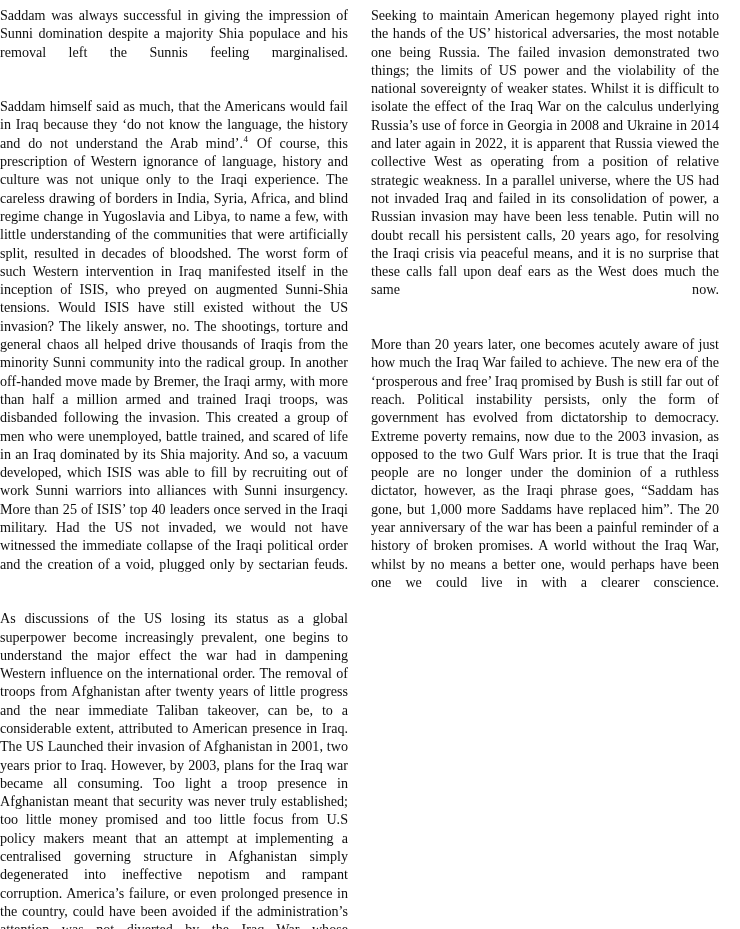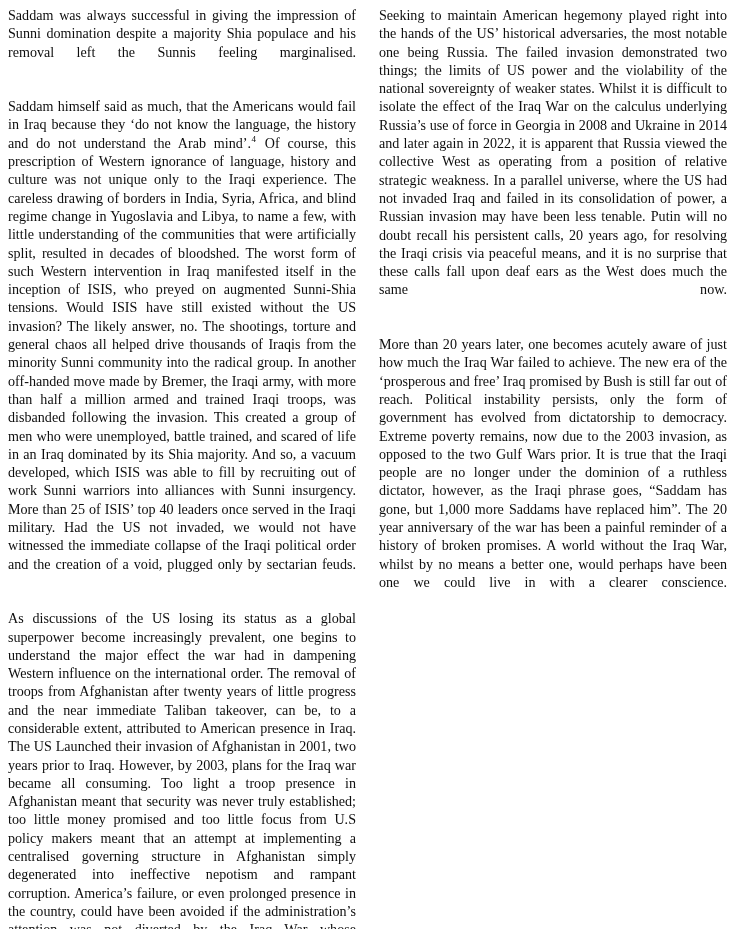--- a/index.html
+++ b/index.html
@@ -12,21 +12,21 @@
     height: 929px;
     font-family: "Liberation Serif", "DejaVu Serif", serif;
     color: #0d0d0d;
     overflow: hidden;
   }
   .page {
     position: relative;
     width: 740px;
     height: 929px;
     box-sizing: border-box;
-    padding: 6px 8px 8px 8px;
+    padding: 6px 8px 8px 0;
     background: #ffffff;
   }
   .columns {
     display: flex;
     flex-direction: row;
     align-items: flex-start;
     gap: 23px;
     width: 100%;
     height: 100%;
   }

